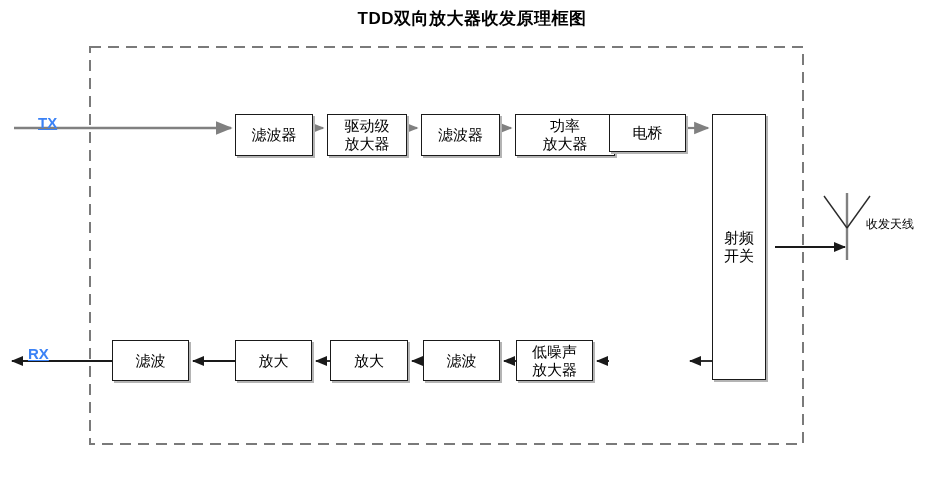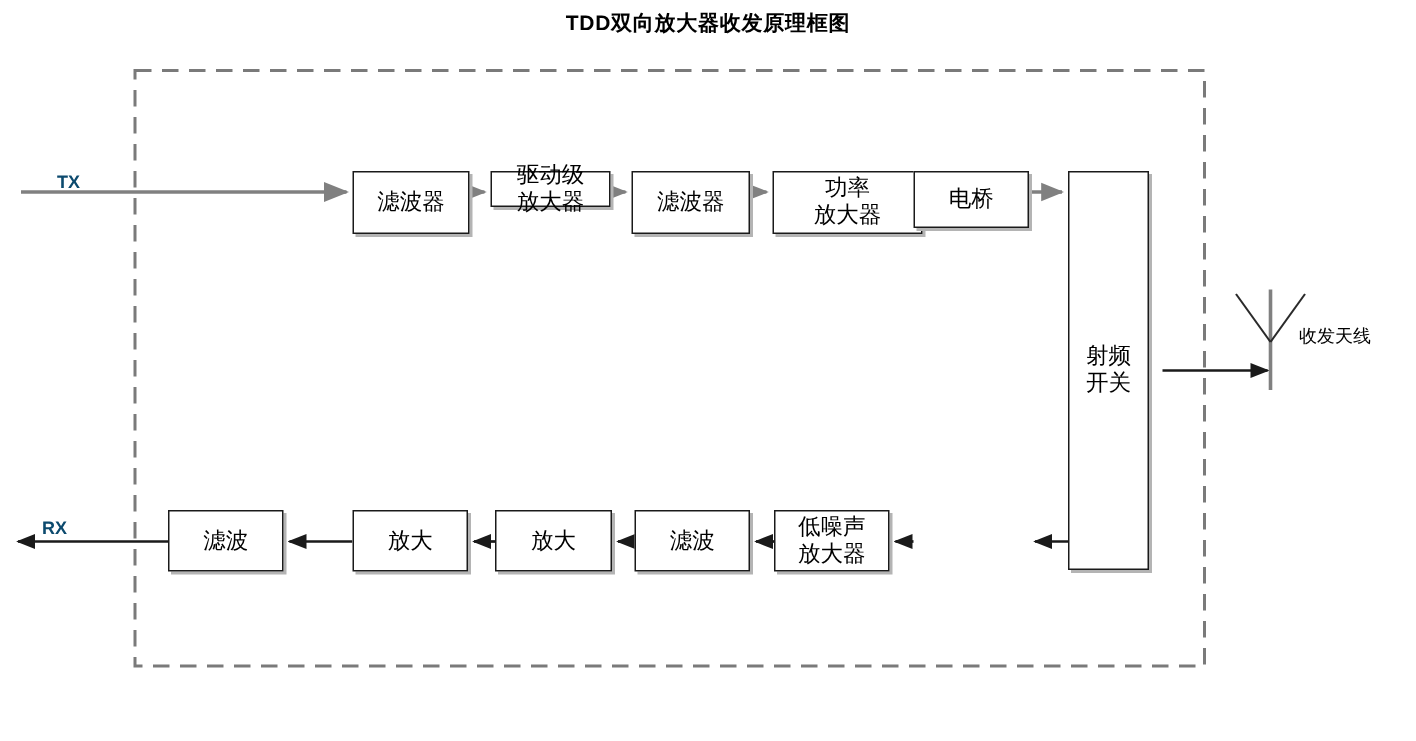--- a/index.html
+++ b/index.html
@@ -21,21 +21,21 @@
     top: 0;
     width: 944px;
     height: 494px;
   }
   .title {
     position: absolute;
     left: 0;
     top: 7px;
     width: 944px;
     text-align: center;
-    font-size: 14px;
+    font-size: 17px;
     font-weight: bold;
     color: #000000;
     letter-spacing: 0.5px;
   }
   .node {
     position: absolute;
     box-sizing: border-box;
     border: 1.6px solid #1a1a1a;
     background: #ffffff;
     box-shadow: 2px 2px 0 0 #b4b4b4;
@@ -43,24 +43,25 @@
     align-items: center;
     justify-content: center;
     text-align: center;
     font-size: 15px;
     color: #000000;
     line-height: 1.18;
     white-space: pre-line;
   }
   .port-label {
     position: absolute;
-    font-size: 12px;
+    font-size: 15px;
     font-weight: bold;
-    color: #0c4a6e;
+    color: #3b82f6;
     white-space: nowrap;
+    text-decoration: underline;
   }
   .antenna-label {
     position: absolute;
     font-size: 12px;
     color: #000000;
     white-space: nowrap;
   }
 </style>
 </head>
 <body>
@@ -100,21 +101,21 @@
 
     <line x1="847" y1="193" x2="847" y2="260" stroke="#808080" stroke-width="2.4"></line>
     <line x1="847" y1="228" x2="824" y2="196" stroke="#2a2a2a" stroke-width="1.4"></line>
     <line x1="847" y1="228" x2="870" y2="196" stroke="#2a2a2a" stroke-width="1.4"></line>
   </svg>
 
   <div class="port-label" style="left:38px; top:114px;">TX</div>
   <div class="port-label" style="left:28px; top:345px;">RX</div>
 
   <div class="node" style="left:235px; top:114px; width:78px; height:42px;">滤波器</div>
-  <div class="node" style="left:327px; top:114px; width:80px; height:24px;">驱动级
+  <div class="node" style="left:327px; top:114px; width:80px; height:42px;">驱动级
 放大器</div>
   <div class="node" style="left:421px; top:114px; width:79px; height:42px;">滤波器</div>
   <div class="node" style="left:515px; top:114px; width:100px; height:42px;">功率
 放大器</div>
   <div class="node" style="left:609px; top:114px; width:77px; height:38px;text-align:center;">电桥</div>
 
   <div class="node" style="left:712px; top:114px; width:54px; height:266px;">射频
 开关</div>
 
   <div class="node" style="left:516px; top:340px; width:77px; height:41px;">低噪声

